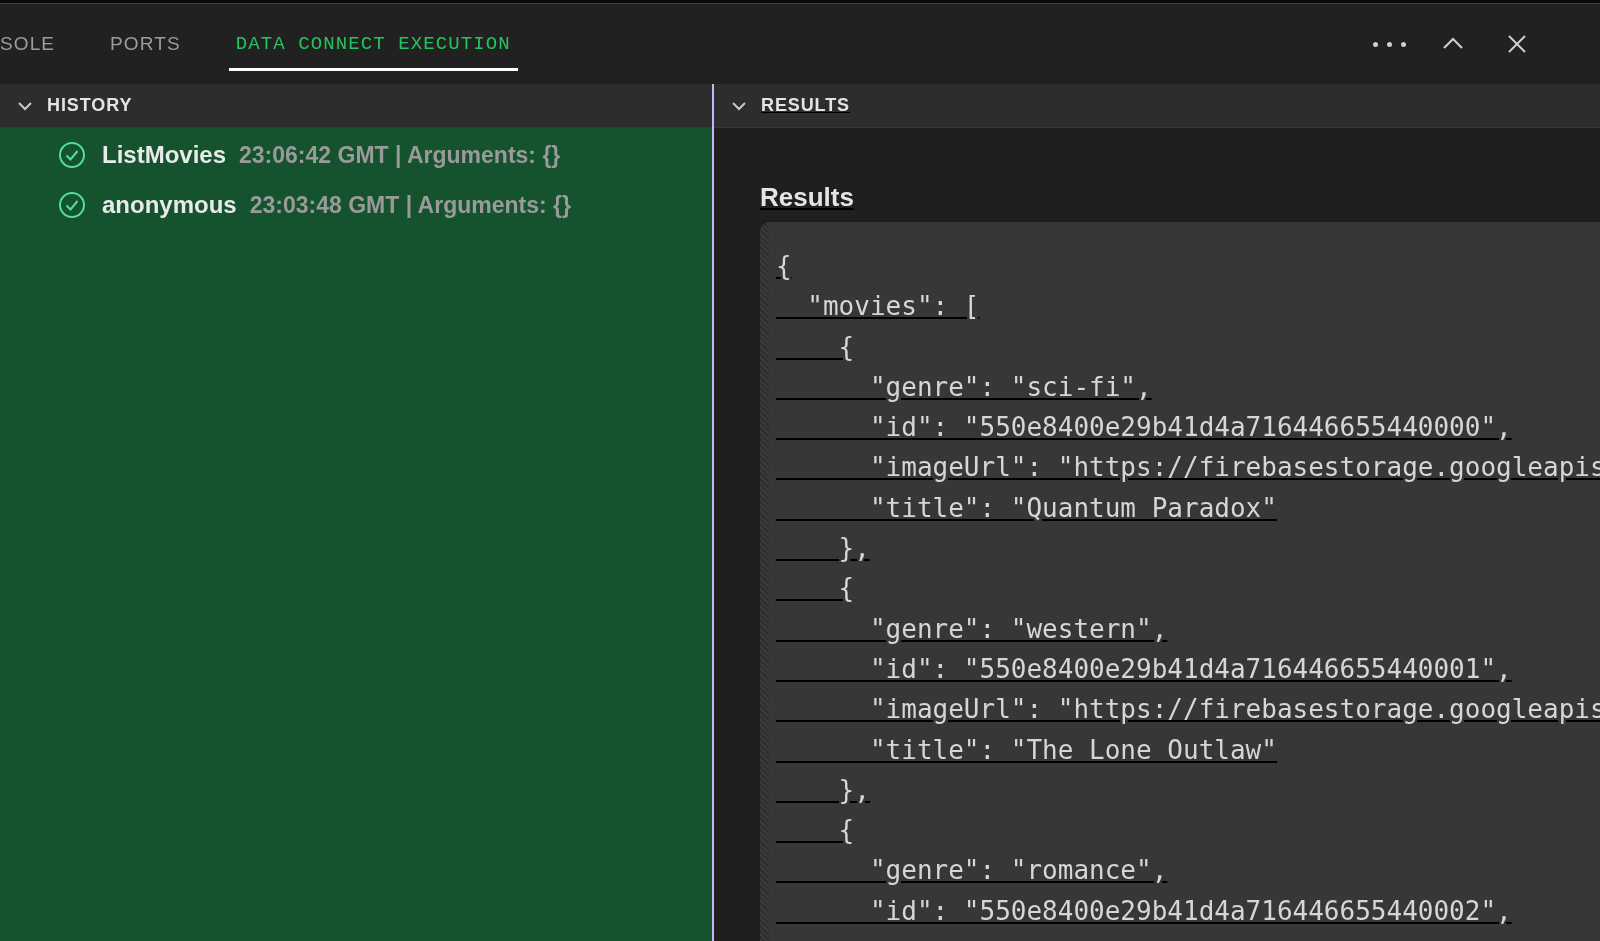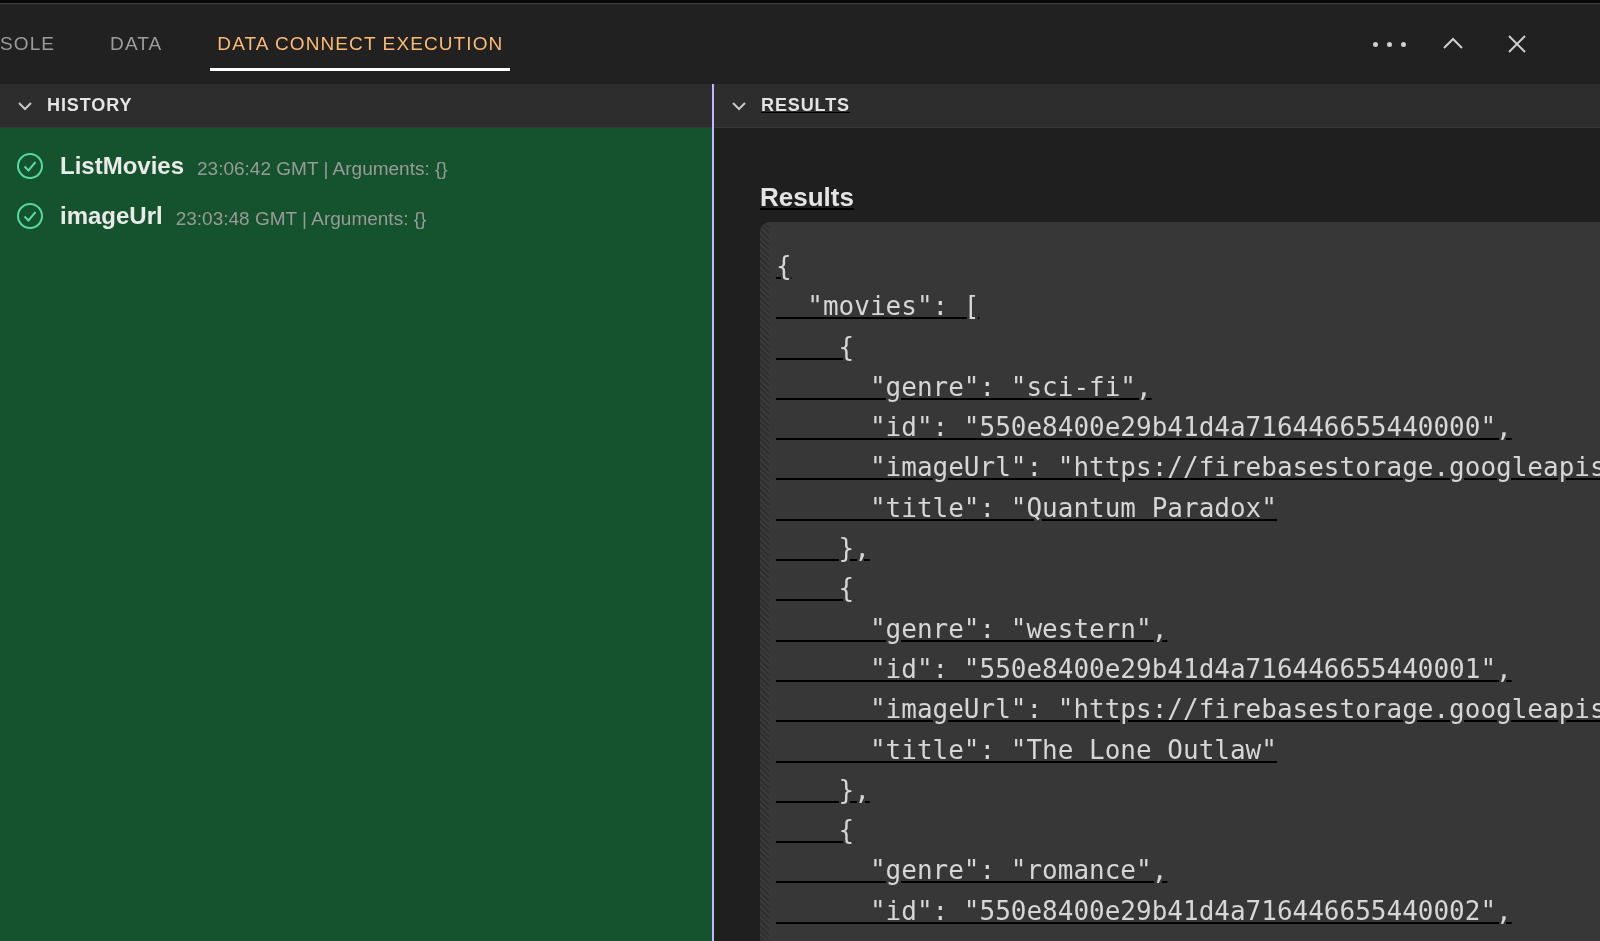--- a/index.html
+++ b/index.html
@@ -32,21 +32,21 @@
   .tab {
     display: flex;
     align-items: center;
     position: relative;
     color: #9c9c9c;
     font-size: 19px;
     letter-spacing: 1.1px;
     cursor: pointer;
     white-space: nowrap;
   }
-  .tab.active { color: #fdba74; }
+  .tab.active { color: #22c55e; font-family: Liberation Mono, monospace; }
   .tab.active::after {
     content: "";
     position: absolute;
     left: -7px;
     right: -7px;
     bottom: 13px;
     height: 3px;
     background: #ffffff;
   }
   .tab-actions {
@@ -108,39 +108,41 @@
     font-size: 18px;
     letter-spacing: 0.9px;
     color: #e4e4e4;
   }
 
   
   .history-list { padding-top: 2px; }
   .history-item {
     height: 50px;
     display: flex;
-    align-items: flex-end;
-    padding-left: 16px;
+    align-items: center;
+    padding-left: 27px;
     cursor: pointer;
+    margin-left: 31px;
   }
   .check-icon {
     width: 28px; height: 28px;
     flex: none;
     display: flex;
     margin-right: 16px;
   }
   .history-name {
     font-weight: 600;
     font-size: 24px;
     color: #eaeaea;
   }
   .history-meta {
-    font-size: 19px;
+    font-size: 23px;
     color: #9a9a9a;
     margin-left: 13px;
+    font-weight: bold;
   }
 
   
   .results-body {
     padding-left: 46px;
   }
   .results-title {
     margin: 0;
     padding-top: 54px;
     font-size: 26px;
@@ -175,21 +177,21 @@
     color: #d6d6d6;
   }
 </style>
 </head>
 <body>
 
 <div class="top-strip"></div>
 
 <div class="tabbar">
   <div class="tab">SOLE</div>
-  <div class="tab">DATA</div>
+  <div class="tab">PORTS</div>
   <div class="tab active">DATA CONNECT EXECUTION</div>
 
   <div class="tab-actions">
     <div class="tab-action">
       <span class="dots">
           <i></i>
           <i></i>
           <i></i>
         </span>
     </div>
@@ -230,21 +232,21 @@
           <span class="history-meta">23:06:42 GMT | Arguments: {}</span>
         </div>
 
         <div class="history-item">
           <span class="check-icon">
             <svg width="28" height="28" viewBox="0 0 28 28" fill="none" stroke="#57d9a3" stroke-width="2">
               <circle cx="14" cy="14" r="12"></circle>
               <polyline points="8.5,14.5 12.5,18.5 19.5,10"></polyline>
             </svg>
           </span>
-          <span class="history-name">imageUrl</span>
+          <span class="history-name">anonymous</span>
           <span class="history-meta">23:03:48 GMT | Arguments: {}</span>
         </div>
       </div>
   </div>
 
   <div class="results-panel">
     <div class="section-header">
       <svg width="22" height="22" viewBox="0 0 22 22">
         <polyline points="5,8 11,14 17,8"></polyline>
       </svg>

